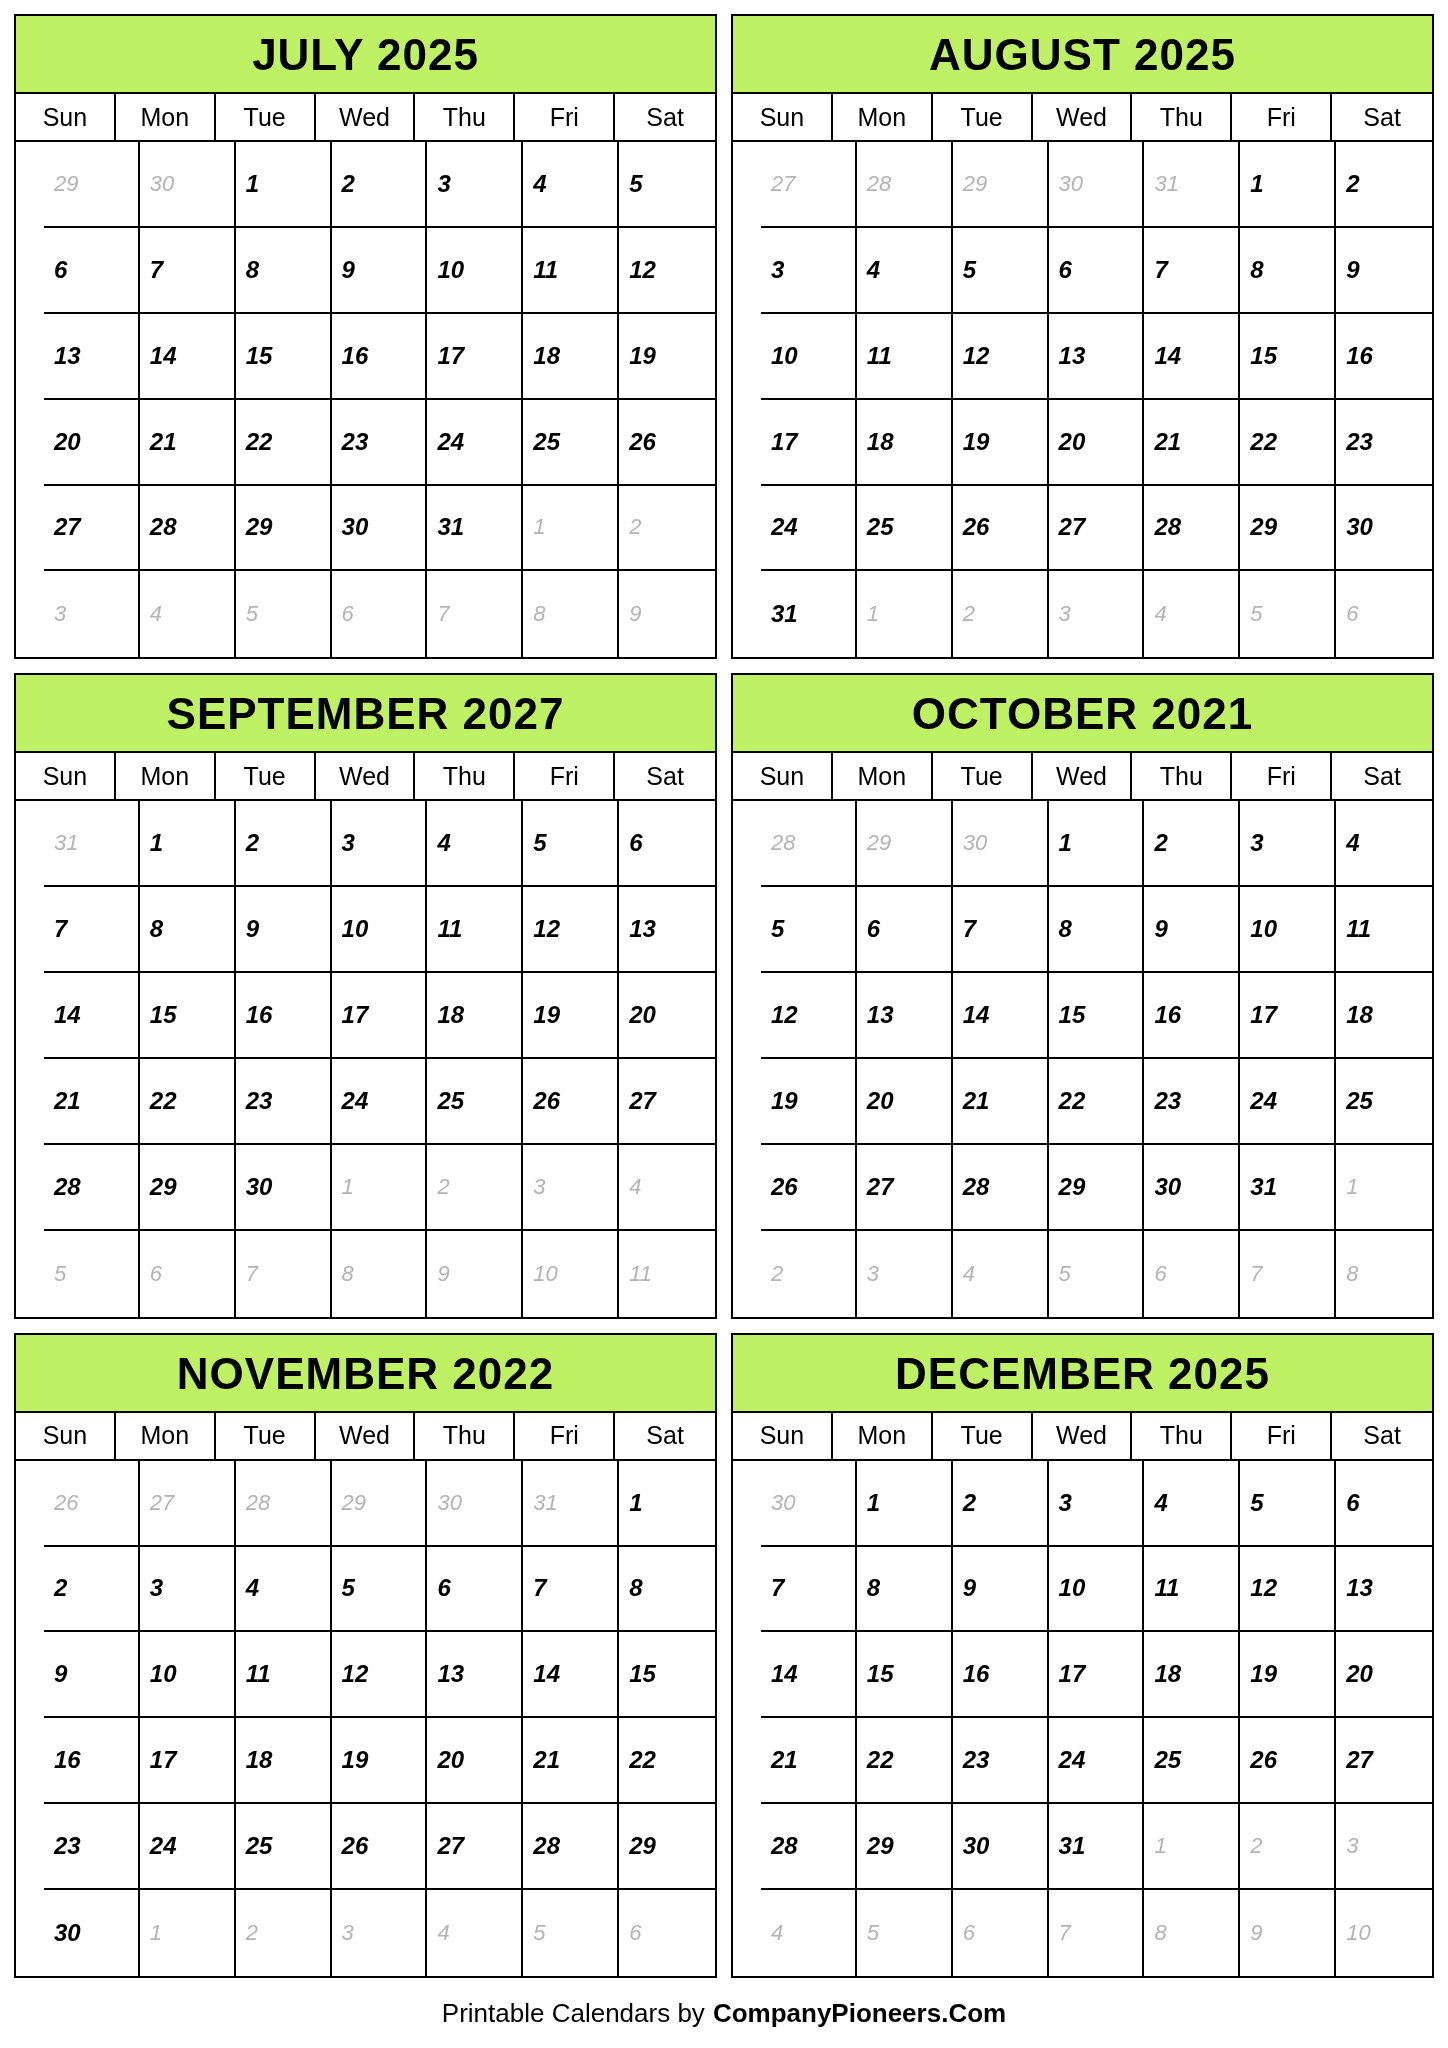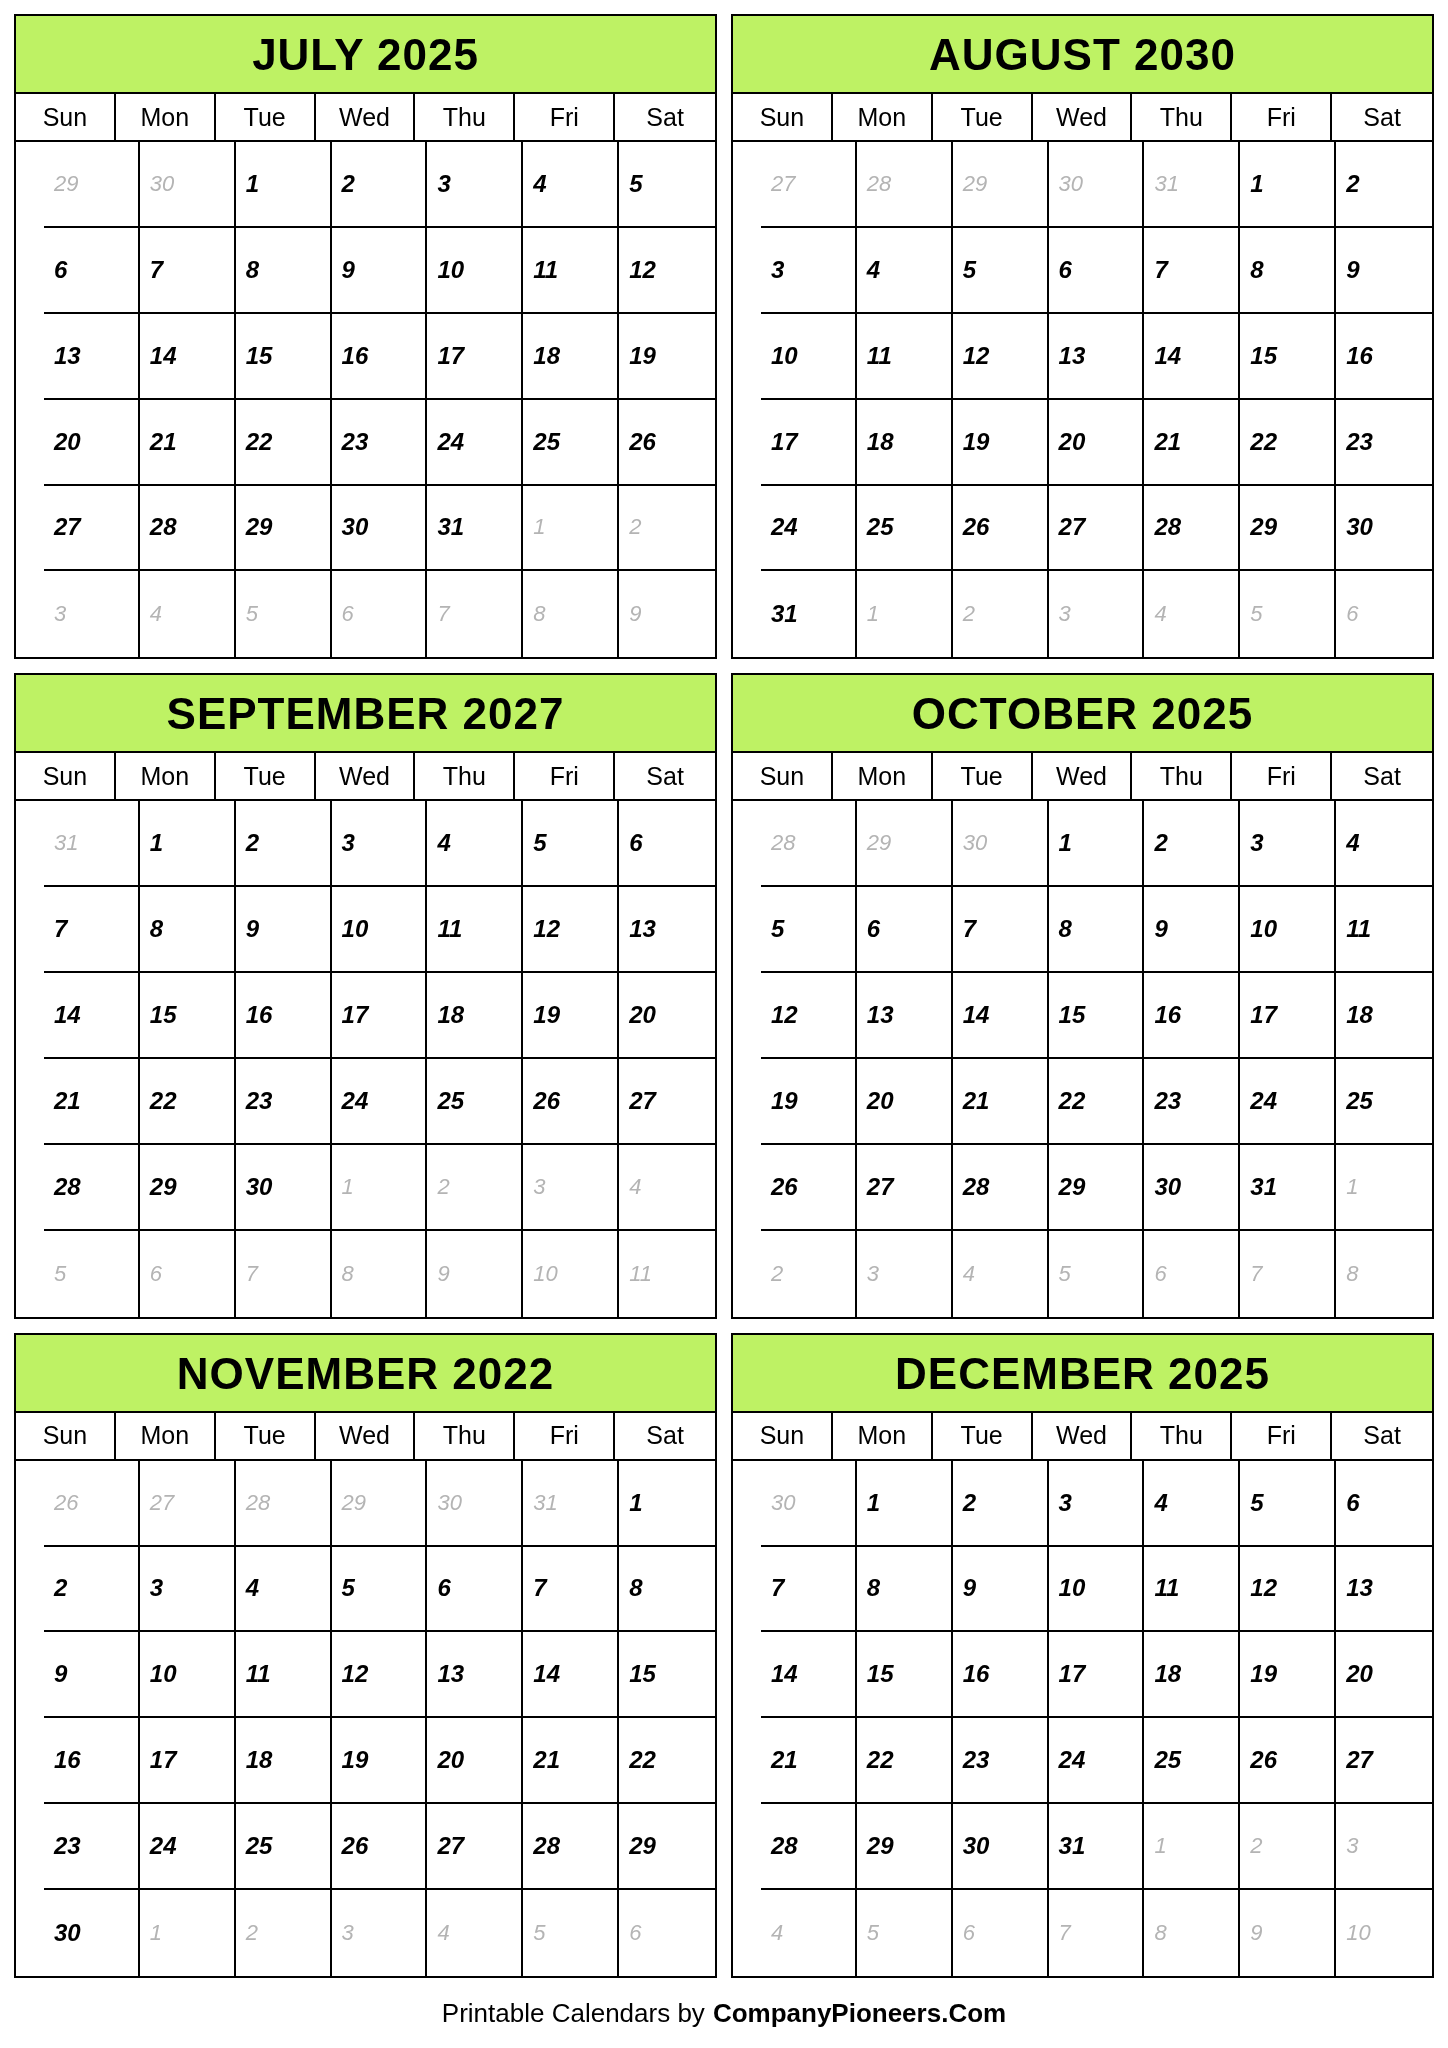--- a/index.html
+++ b/index.html
@@ -174,21 +174,21 @@
             <div class="day out">4</div>
             <div class="day out">5</div>
             <div class="day out">6</div>
             <div class="day out">7</div>
             <div class="day out">8</div>
             <div class="day out">9</div>
           </div>
         </div>
       </div>
       <div class="month">
-        <div class="month-title">AUGUST 2030</div>
+        <div class="month-title">AUGUST 2025</div>
         <div class="dow-row">
           <div class="dow">Sun</div>
           <div class="dow">Mon</div>
           <div class="dow">Tue</div>
           <div class="dow">Wed</div>
           <div class="dow">Thu</div>
           <div class="dow">Fri</div>
           <div class="dow">Sat</div>
         </div>
         <div class="weeks">
@@ -310,21 +310,21 @@
             <div class="day out">6</div>
             <div class="day out">7</div>
             <div class="day out">8</div>
             <div class="day out">9</div>
             <div class="day out">10</div>
             <div class="day out">11</div>
           </div>
         </div>
       </div>
       <div class="month">
-        <div class="month-title">OCTOBER 2025</div>
+        <div class="month-title">OCTOBER 2021</div>
         <div class="dow-row">
           <div class="dow">Sun</div>
           <div class="dow">Mon</div>
           <div class="dow">Tue</div>
           <div class="dow">Wed</div>
           <div class="dow">Thu</div>
           <div class="dow">Fri</div>
           <div class="dow">Sat</div>
         </div>
         <div class="weeks">

